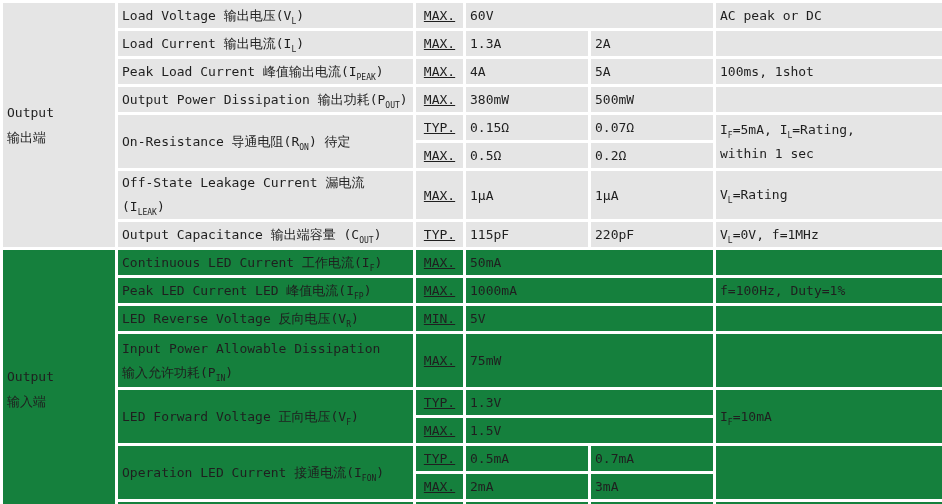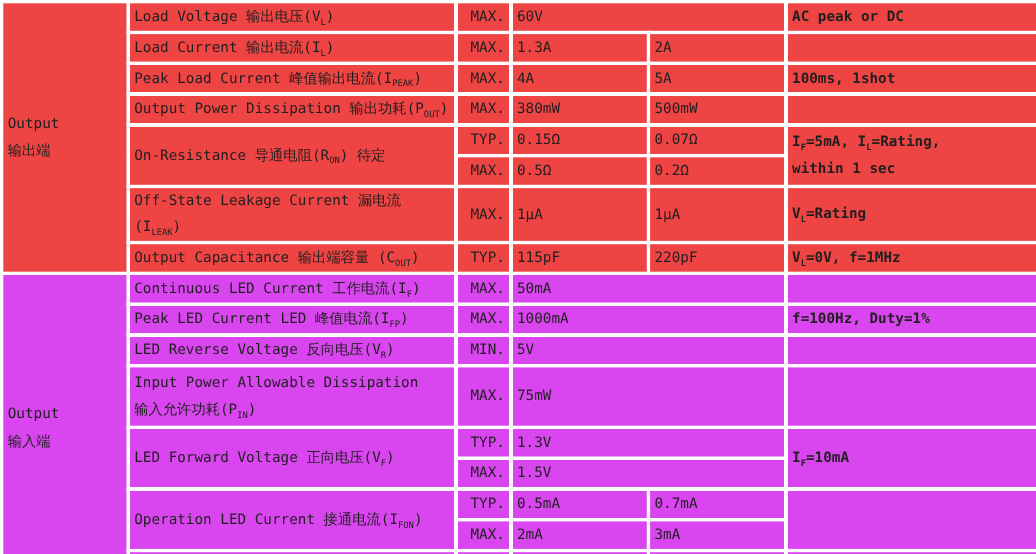--- a/index.html
+++ b/index.html
@@ -23,46 +23,46 @@
     color: #1f1f1f;
   }
   table.spec td {
     border: 3px solid #ffffff;
     padding: 0 4px;
     overflow: hidden;
   }
   tr.r  { height: 28px; }
   tr.tall { height: 56px; }
   
-  tr.out td { background: #ef4444; }
-  tr.inp td { background: #d946ef; }
+  tr.out td { background: #e5e5e5; }
+  tr.inp td { background: #15803d; }
   td.sec {
     text-align: left;
     vertical-align: middle;
     padding: 0;
   }
   td.sec div { line-height: 25px; }
   td.param {
     text-align: left;
     padding-left: 9px;
     white-space: pre-line;
     line-height: 24px;
   }
   td.lim {
-    text-align: right;
+    text-align: center;
     padding: 0 2px;
+    text-decoration: underline;
   }
   td.val {
   }
   td.cond {
     text-align: left;
     padding-left: 10px;
     white-space: pre-line;
     line-height: 24px;
-    font-weight: bold;
   }
   sub {
     font-size: 8px;
     line-height: 0;
   }
 </style>
 </head>
 <body>
 
 <div class="page">

